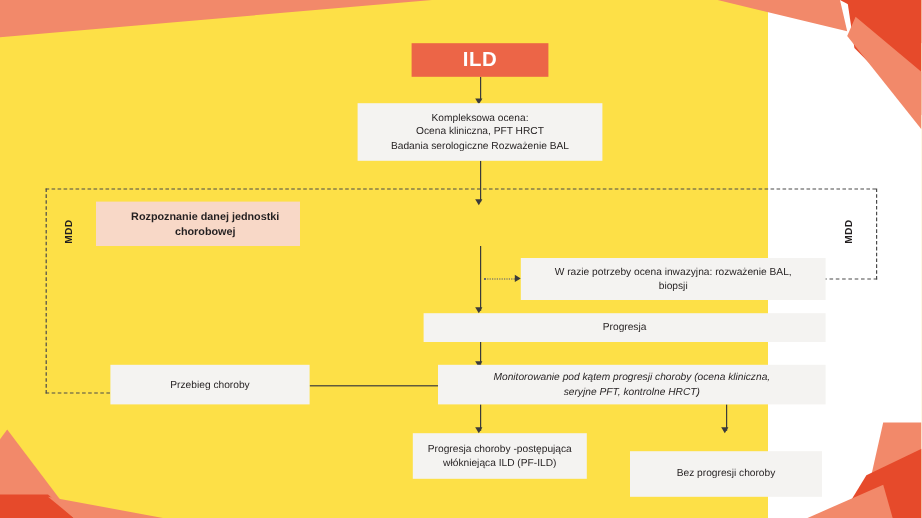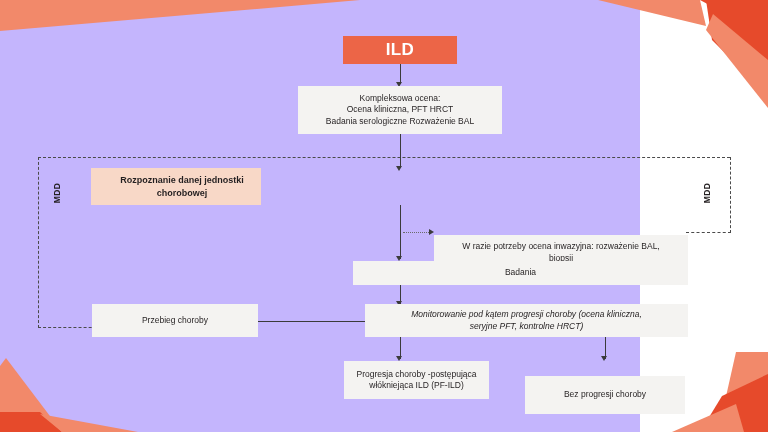--- a/index.html
+++ b/index.html
@@ -5,21 +5,21 @@
   * { box-sizing: border-box; margin: 0; padding: 0; }
   html, body {
     width: 768px; height: 432px;
     background: #ffffff;
     font-family: "Liberation Sans", sans-serif;
     overflow: hidden;
   }
   #stage {
     position: relative;
     width: 640px; height: 432px;
-    background: #c4b5fd;
+    background: #fde047;
   }
   #deco { position: absolute; inset: 0; width: 768px; height: 432px; pointer-events: none; }
 
   .node {
     position: absolute;
     display: flex;
     align-items: center;
     justify-content: center;
     text-align: center;
     line-height: 1.35;
@@ -123,29 +123,29 @@
   <div class="arrow-down" style="left:396px; top:356px;"></div>
   <div class="conn conn-v" style="left:604.5px; top:337px; height:22px;"></div>
   <div class="arrow-down" style="left:601px; top:356px;"></div>
 
   <div class="node n-accent" style="left:343px; top:36px; width:114px; height:28px;">ILD</div>
 
   <div class="node n-grey" style="left:298px; top:86px; width:204px; height:48px;">Kompleksowa ocena:
 Ocena kliniczna, PFT HRCT
 Badania serologiczne  Rozważenie BAL</div>
 
-  <div class="node n-peach bold" style="left:91px; top:168px; width:170px; height:37px;padding-left:20px;">Rozpoznanie danej jednostki
+  <div class="node n-peach bold" style="left:80px; top:168px; width:170px; height:37px;padding-left:20px;">Rozpoznanie danej jednostki
 chorobowej</div>
 
 
 
-  <div class="node n-grey" style="left:434px; top:215px; width:254px; height:35px;margin-top:20px;">W razie potrzeby ocena inwazyjna: rozważenie BAL,
+  <div class="node n-grey" style="left:434px; top:215px; width:254px; height:35px;">W razie potrzeby ocena inwazyjna: rozważenie BAL,
 biopsji</div>
 
-  <div class="node n-grey" style="left:353px; top:261px; width:335px; height:24px;">Badania</div>
+  <div class="node n-grey" style="left:353px; top:261px; width:335px; height:24px;">Progresja</div>
 
   <div class="node n-grey" style="left:92px; top:304px; width:166px; height:33px;">Przebieg choroby</div>
 
   <div class="node n-grey" style="left:365px; top:304px; width:323px; height:33px;font-style:italic;">Monitorowanie pod kątem progresji choroby (ocena kliniczna,
 seryjne PFT, kontrolne HRCT)</div>
 
   <div class="node n-grey" style="left:344px; top:361px; width:145px; height:38px;">Progresja choroby -postępująca
 włókniejąca ILD (PF-ILD)</div>
 
   <div class="node n-grey" style="left:525px; top:376px; width:160px; height:38px;">Bez progresji choroby</div>

